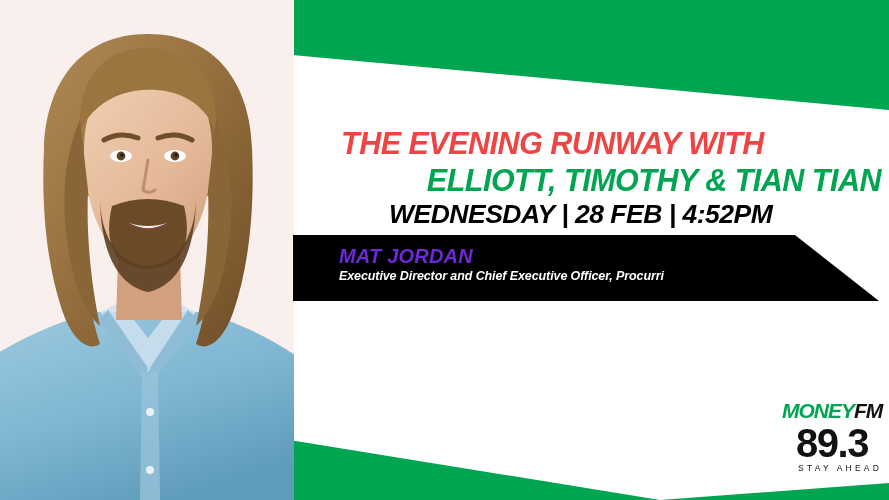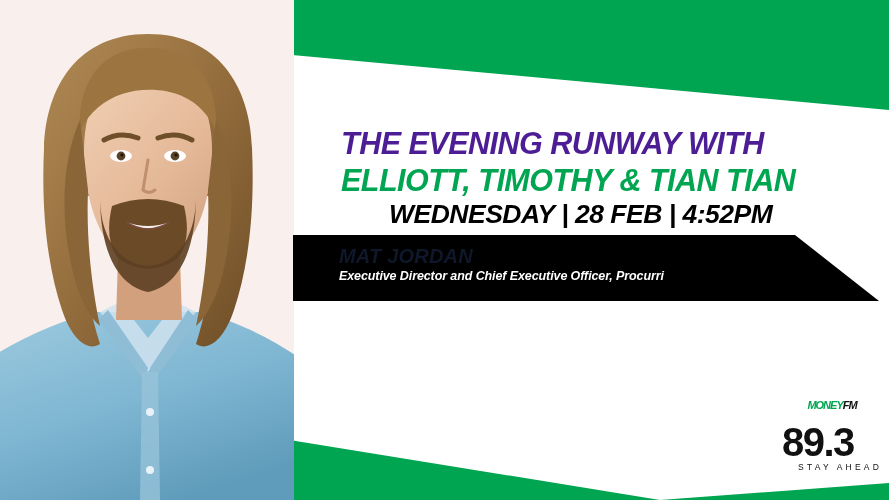--- a/index.html
+++ b/index.html
@@ -56,27 +56,28 @@
   .title-line {
     font-weight: bold;
     font-style: italic;
     letter-spacing: -0.5px;
     line-height: 1.0;
     white-space: nowrap;
     margin: 0;
   }
   .title-line-1 {
     font-size: 30.5px;
-    color: #4c1d95;
+    color: #ef4444;
     margin-bottom: 6px;
   }
   .title-line-2 {
     font-size: 30.5px;
     color: #00A551;
     margin-bottom: 6px;
+    text-align: right;
   }
   .title-line-3 {
     font-size: 26.5px;
     color: #000000;
     margin-left: 48px;
   }
 
   
   .banner {
     position: absolute;
@@ -91,21 +92,21 @@
   }
   .banner-text {
     position: absolute;
     left: 46px;
     top: 10px;
   }
   .banner-name {
     font-size: 20px;
     font-weight: bold;
     font-style: italic;
-    color: #0f172a;
+    color: #6d28d9;
     letter-spacing: 0.2px;
     line-height: 1.1;
     white-space: nowrap;
     margin: 0 0 3px 0;
   }
   .banner-role {
     font-size: 12.5px;
     font-weight: bold;
     font-style: italic;
     color: #ffffff;
@@ -120,37 +121,38 @@
   .logo {
     position: absolute;
     left: 782px;
     top: 400px;
     width: 100px;
     height: 72px;
   }
   .logo-row1 {
     display: block;
     text-align: center;
-    font-size: 11px;
+    font-size: 21px;
     font-weight: bold;
     font-style: italic;
     letter-spacing: -1px;
     line-height: 1;
     white-space: nowrap;
   }
   .logo-money { color: #00A551; }
   .logo-fm { color: #111111; }
   .logo-row2 {
     display: block;
+    text-align: center;
     font-size: 40px;
     font-weight: bold;
     color: #111111;
     letter-spacing: -1.5px;
     line-height: 0.95;
-    margin-top: 12px;
+    margin-top: 3px;
   }
   .logo-row3 {
     display: block;
     text-align: right;
     font-size: 8.5px;
     font-weight: normal;
     color: #111111;
     letter-spacing: 3.2px;
     line-height: 1;
     margin-top: 2px;

